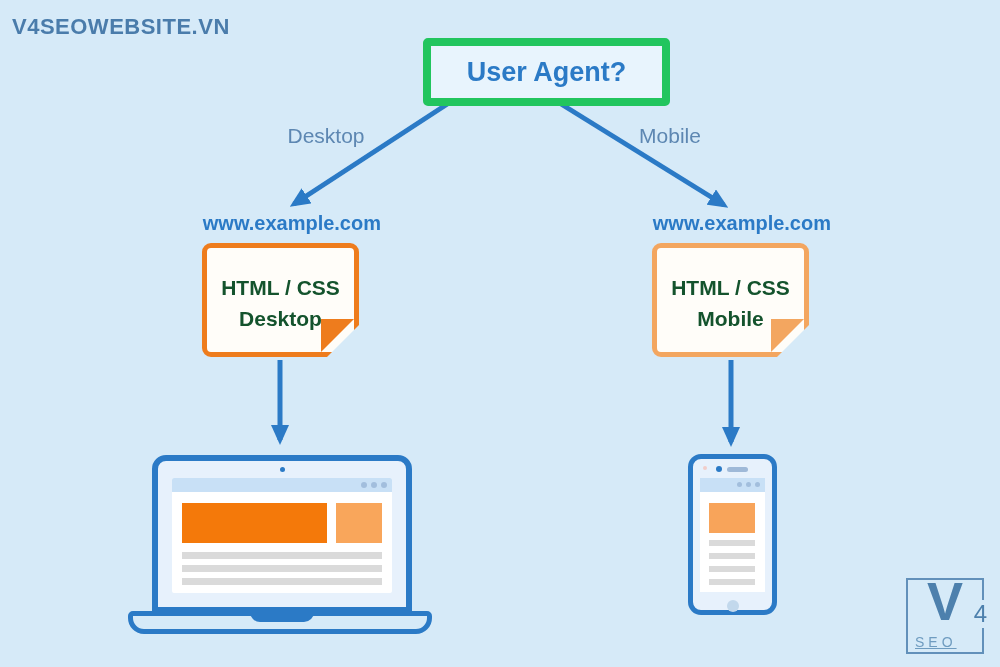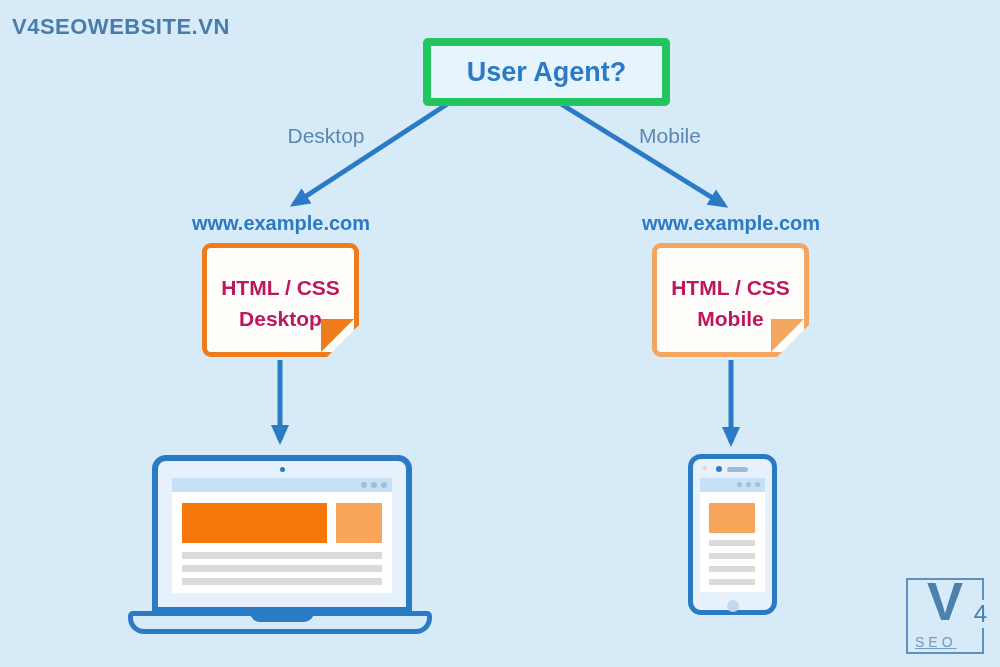--- a/index.html
+++ b/index.html
@@ -20,30 +20,30 @@
     left:383px;top:38px;width:247px;height:68px;box-sizing:border-box;
     background:#e8f4fd;border:8px solid #22c55e;border-radius:5px;
     display:flex;align-items:center;justify-content:center;margin-left:40px;
   }
   .ua-box span{font-size:27px;font-weight:bold;color:#2b7ac6;}
 
   
   .branch-label{font-size:21px;color:#5d87b2;width:140px;text-align:center;}
 
   
-  .url-label{font-size:20px;font-weight:bold;color:#2b7ac6;width:200px;text-align:center;}
+  .url-label{font-size:20px;font-weight:bold;color:#2b7ac6;width:200px;text-align:right;}
 
   
   .doc-box{
     width:157px;height:114px;box-sizing:border-box;top:243px;
     background:#fffdf9;border:5px solid #ee7c1d;border-radius:9px;
     text-align:center;padding-top:24px;
   }
   .doc-box.light{border-color:#f3a660;}
-  .doc-box .doc-line{font-size:21px;font-weight:bold;color:#be185d;line-height:31px;}
+  .doc-box .doc-line{font-size:21px;font-weight:bold;color:#14532d;line-height:31px;}
   .doc-fold{position:absolute;right:-5px;bottom:-5px;width:38px;height:38px;}
 
   
   svg.arrows{left:0;top:0;pointer-events:none;}
 
   
   .laptop-screen{
     left:152px;top:455px;width:260px;height:158px;box-sizing:border-box;
     border:6px solid #2b7ac6;border-radius:14px 14px 0 0;background:#e7f1fc;
   }

